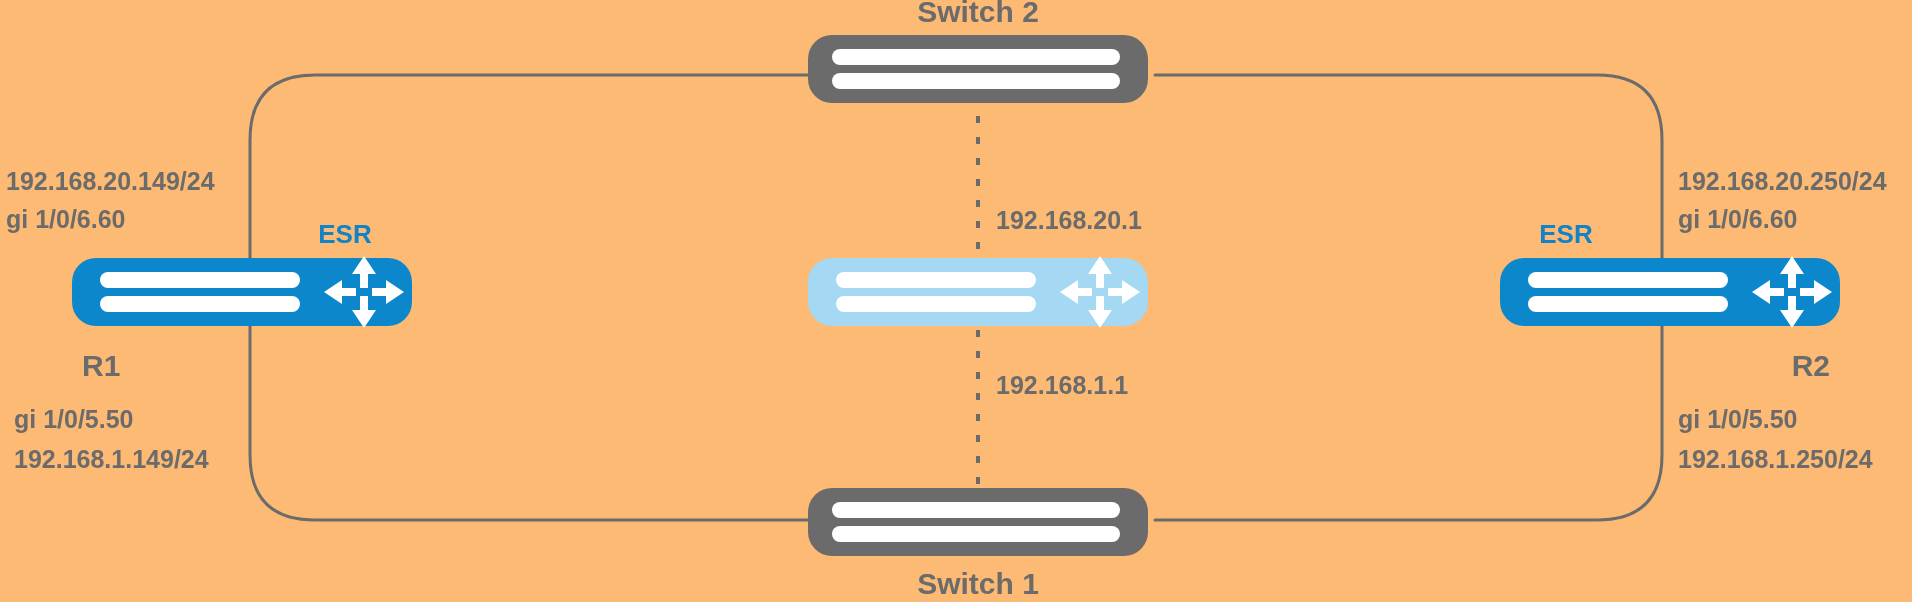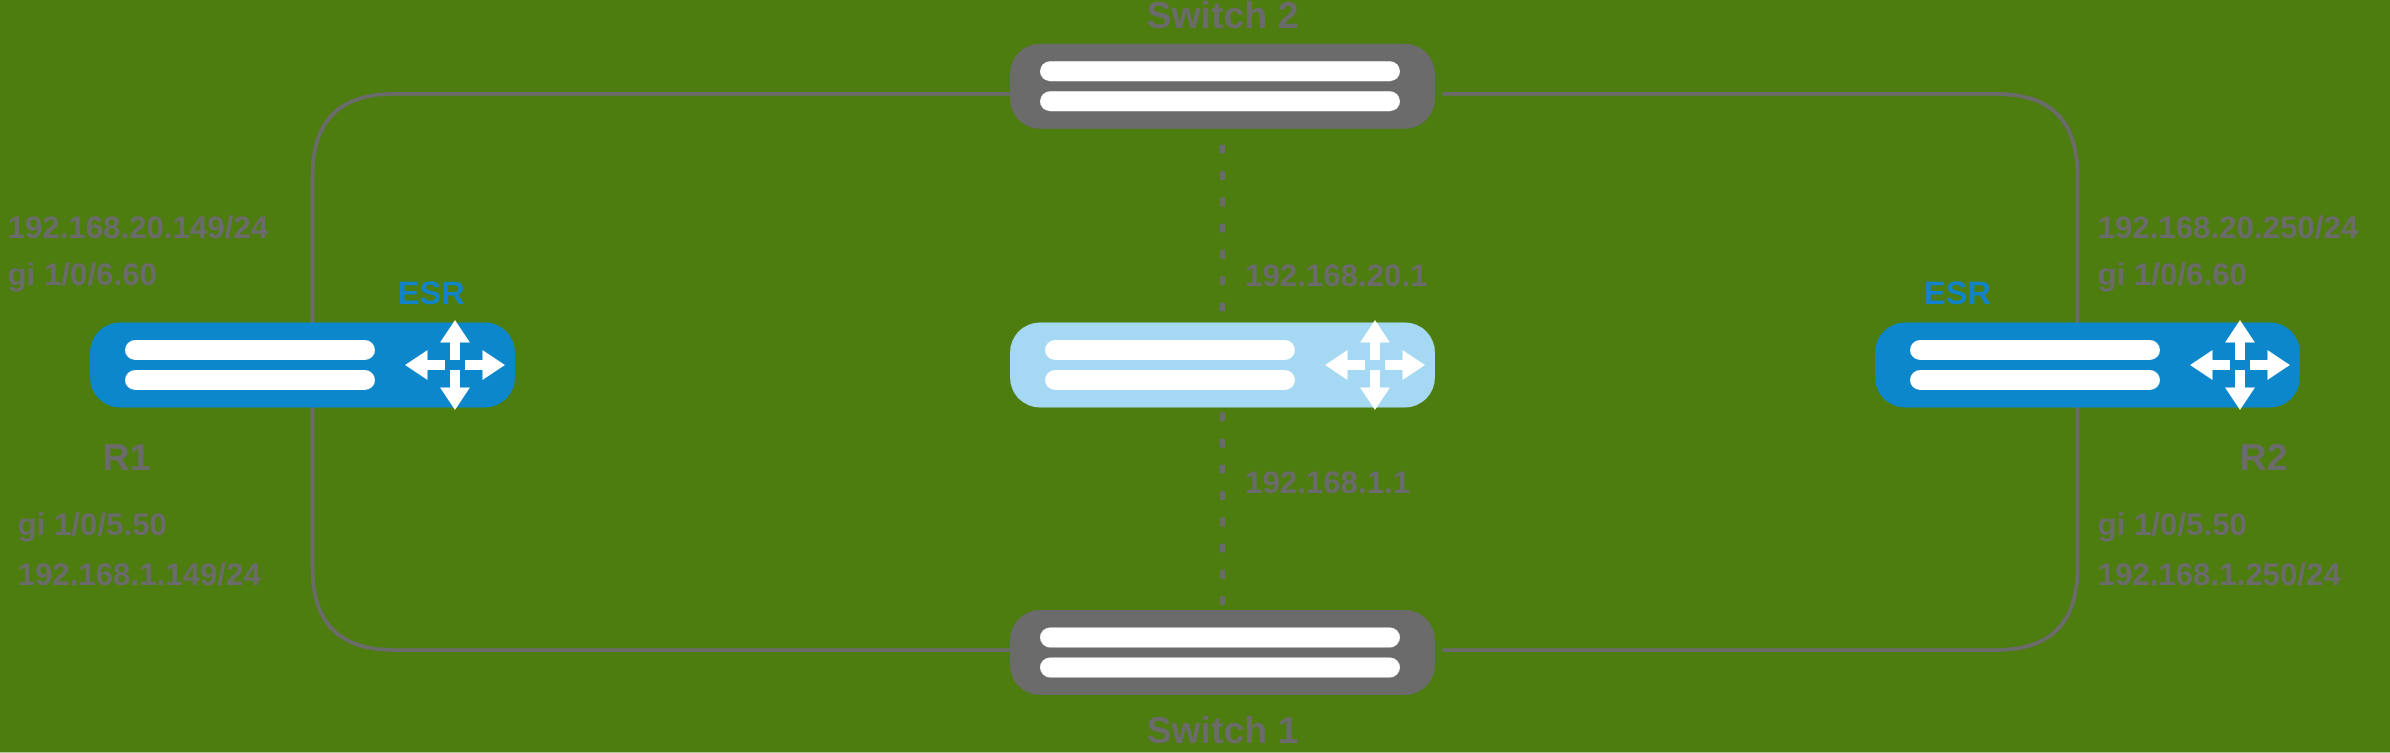--- a/index.html
+++ b/index.html
@@ -7,21 +7,21 @@
     padding: 0;
     background: #ffffff;
   }
   body {
     font-family: "Liberation Sans", sans-serif;
   }
   #diagram-root {
     position: relative;
     width: 1912px;
     height: 602px;
-    background: #4d7c0f;
+    background: #fdba74;
     overflow: hidden;
   }
   #topology-svg {
     position: absolute;
     top: 0;
     left: 0;
     width: 1912px;
     height: 602px;
   }
   .node-label {

